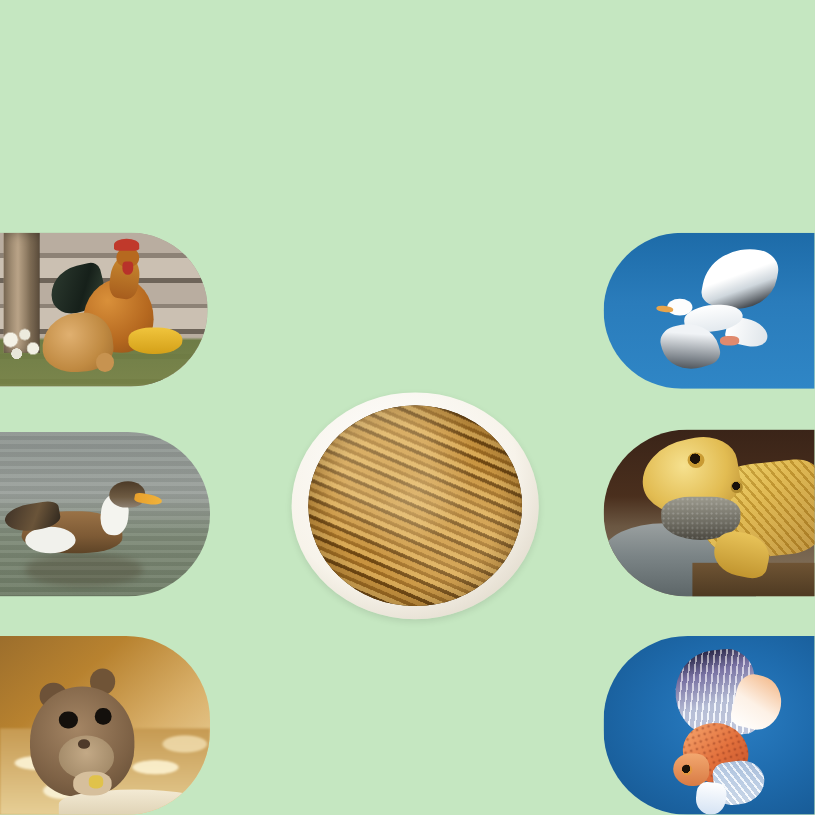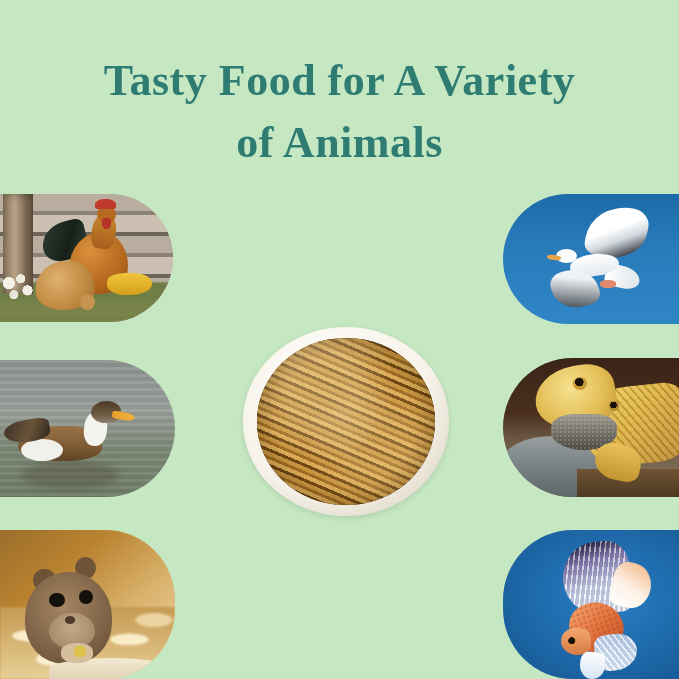--- a/index.html
+++ b/index.html
@@ -520,24 +520,20 @@
       radial-gradient(ellipse at 36% 28%, rgba(255,236,190,0.30) 0 22%, transparent 46%),
       radial-gradient(ellipse at 68% 64%, rgba(255,230,175,0.22) 0 18%, transparent 42%),
       radial-gradient(ellipse at 50% 50%, transparent 55%, rgba(0,0,0,0.42) 100%);
   }
 </style>
 </head>
 <body>
 
 <div id="page">
 
-  <div class="title-block">
-    <span class="title-line">Tasty Food for A Variety</span>
-    <span class="title-line">of Animals</span>
-  </div>
 
   <div class="tile tile-left" style="left:0px; top:194px; width:173px; height:128px;">
     <div class="photo ph-chicken">
       <div class="ch-post"></div>
       <div class="ch-tail"></div>
       <div class="ch-rooster-body"></div>
       <div class="ch-rooster-neck"></div>
       <div class="ch-rooster-head"></div>
       <div class="ch-comb"></div>
       <div class="ch-wattle"></div>

